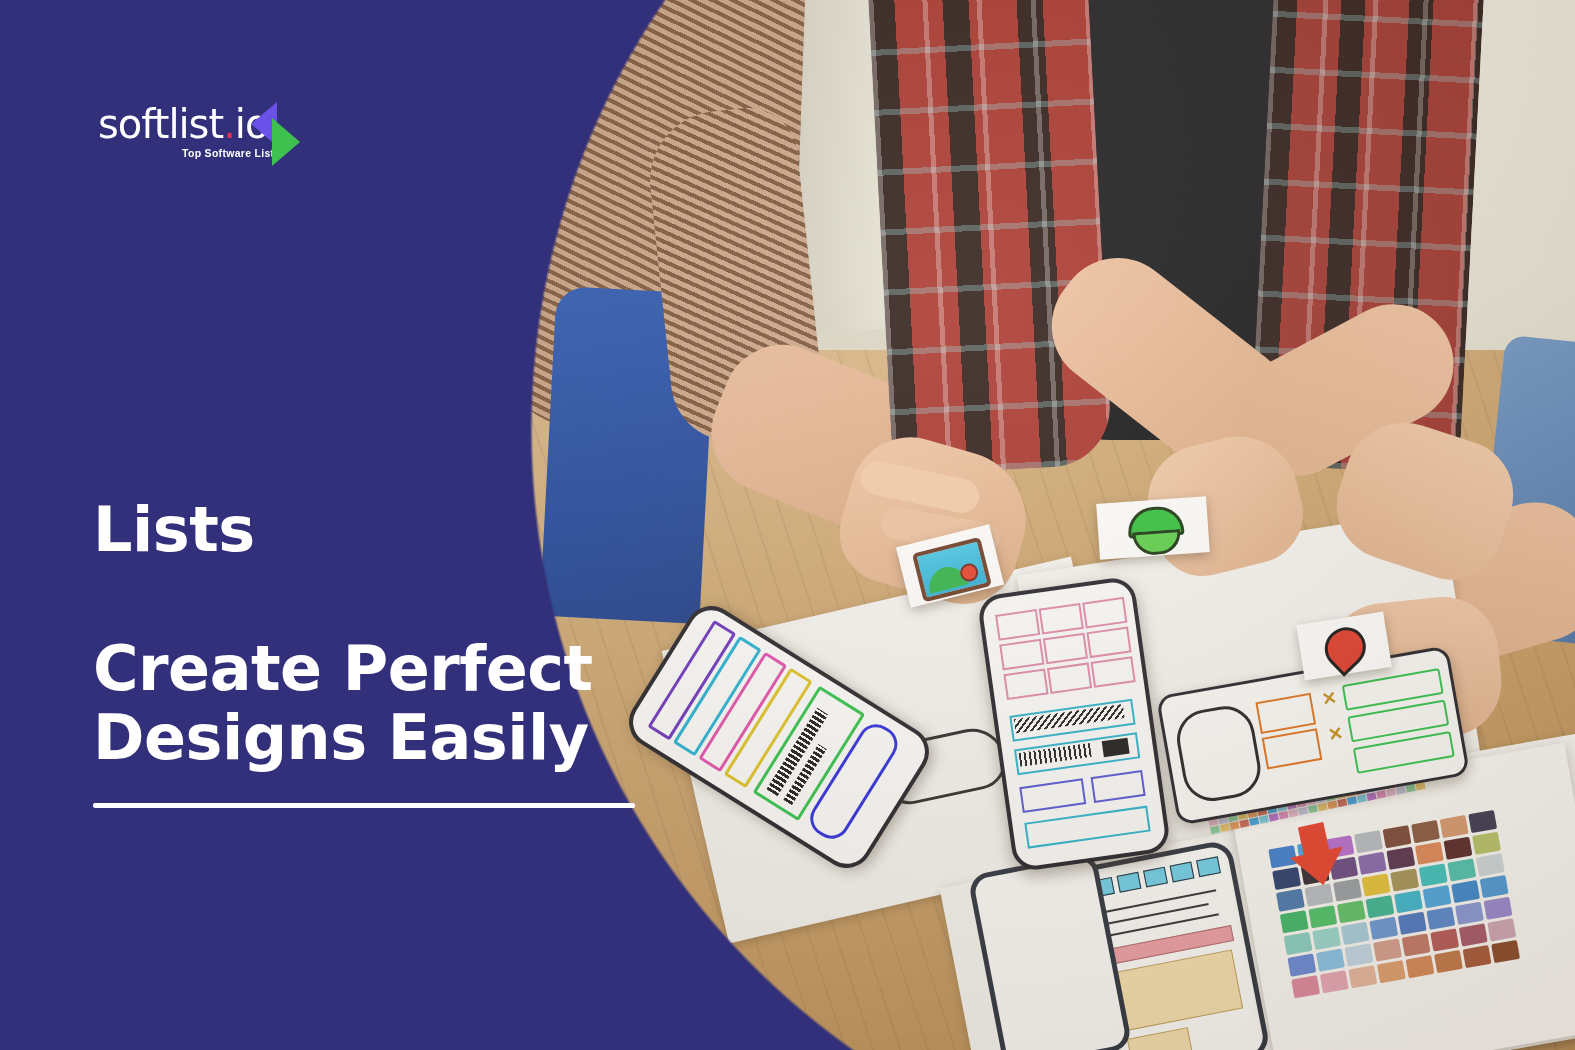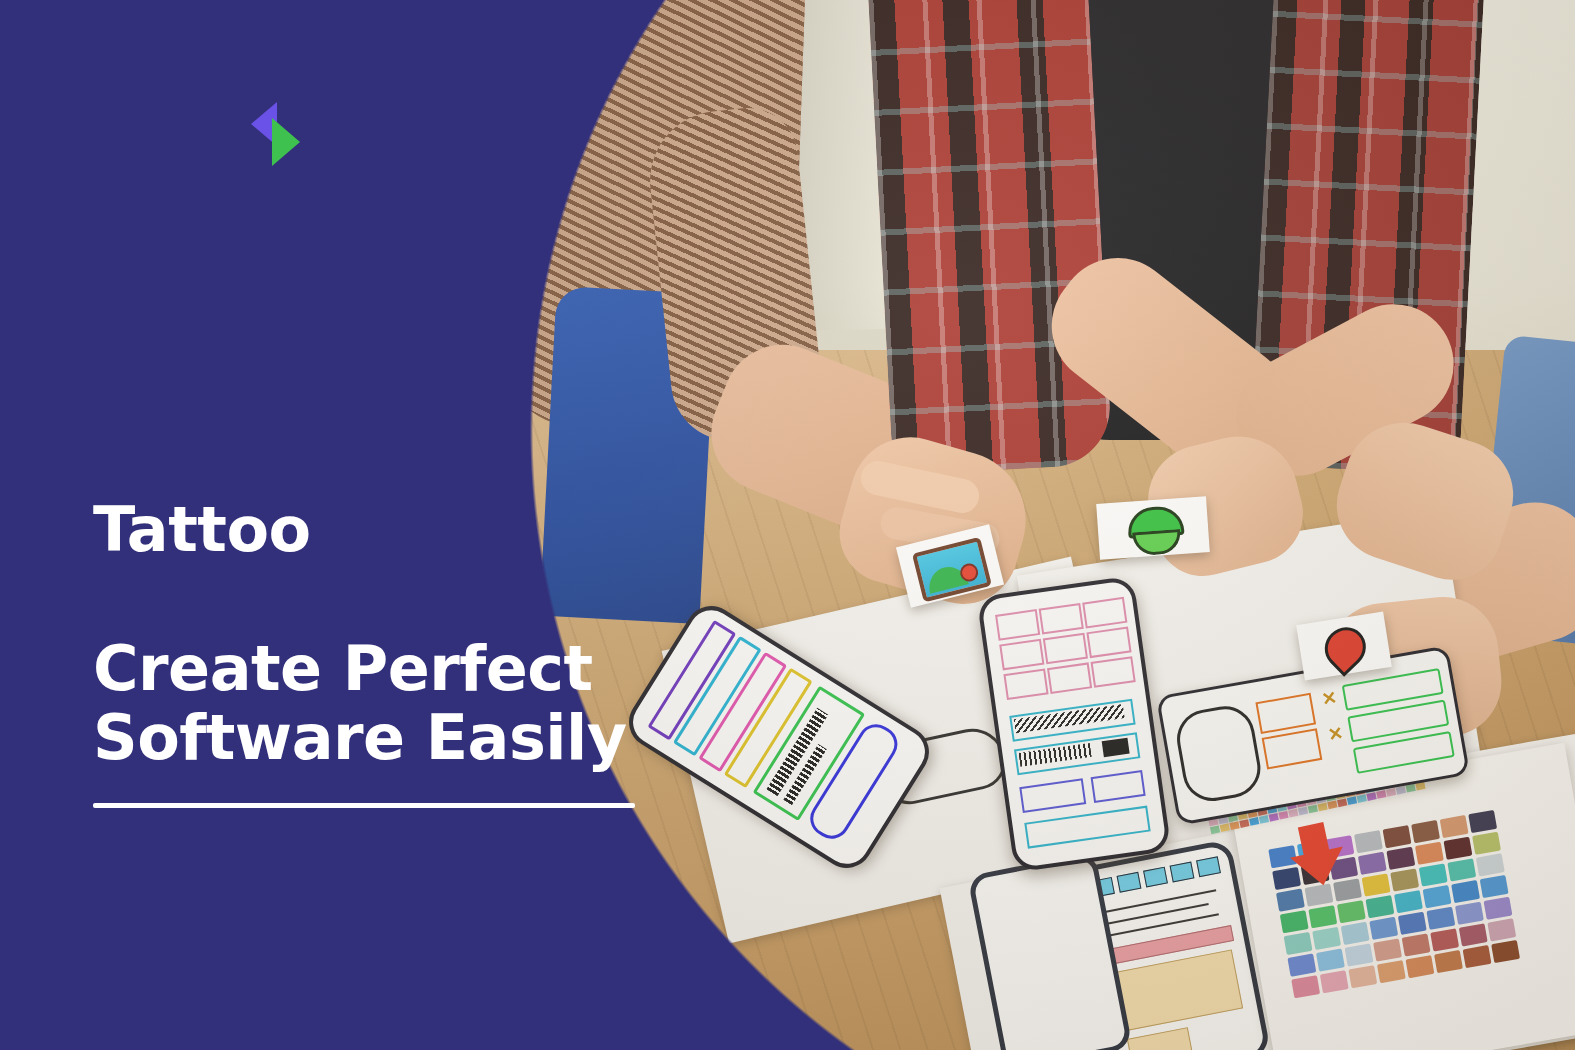--- a/index.html
+++ b/index.html
@@ -456,20 +456,24 @@
       <div class="photo-warm"></div>
     </div>
   </div>
 
   <div class="panel">
     <div class="panel-fill"></div>
   </div>
 
   <div class="content">
 
+    <div class="logo">
+      <div class="logo-word"><span>softlist</span><span class="logo-dot">.</span><span>io</span></div>
+      <div class="logo-tag">Top Software Lists</div>
+    </div>
     <div class="tri-left"></div>
     <div class="tri-right"></div>
 
-    <h1 class="headline" id="headline"><br><span>Tattoo</span><br><br><span>Create Perfect</span><br><span>Software Easily</span></h1>
+    <h1 class="headline" id="headline"><br><span>Lists</span><br><br><span>Create Perfect</span><br><span>Designs Easily</span></h1>
     <div class="rule"></div>
   </div>
 
 </div>
 
 </body></html>

